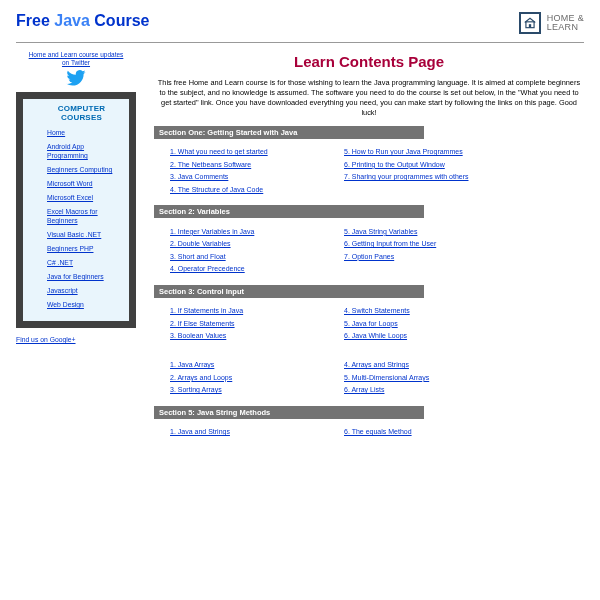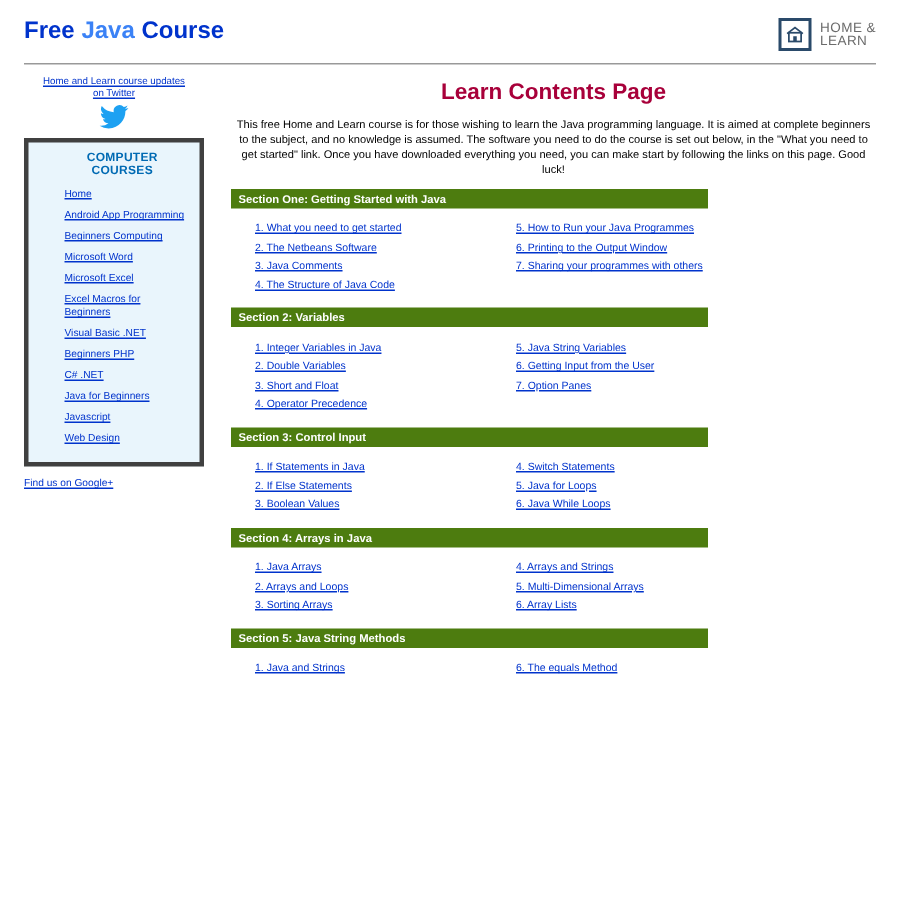--- a/index.html
+++ b/index.html
@@ -10,31 +10,31 @@
   .t-free { color: #0033cc; } .t-java { color: #3b82f6; } .t-course { color: #0033cc; margin-top: 43px; }
   .logo-box { display: flex; align-items: center; gap: 6px; justify-content: flex-end; }
   .logo-icon { width: 22px; height: 22px; border: 2px solid #2a4a6a; position: relative; display: flex; align-items: center; justify-content: center; }
   .logo-icon svg { width: 14px; height: 14px; }
   .logo-text { font-size: 9px; line-height: 1.05; color: #6b6b6b; font-weight: 300; letter-spacing: 0.3px; }
   hr.divider { border: none; border-top: 1px solid #999; margin: 0 0 8px 0; }
   .body { display: flex; gap: 18px; }
   .left { width: 120px; flex: 0 0 120px; }
   .twitter-link { color: #0033cc; text-decoration: underline; font-size: 6.5px; display: block; text-align: center; line-height: 1.25; margin-bottom: 3px; }
   .twitter-icon { display: flex; justify-content: center; margin-bottom: 6px; }
-  .courses-box { background: #e9f5fc; border: 3px solid #404040; padding: 5px 7px 7px 18px; }
+  .courses-box { background: #e9f5fc; border: 7px solid #404040; padding: 5px 7px 7px 18px; }
   .courses-title { color: #006ab3; font-weight: bold; font-size: 8px; text-align: center; margin-bottom: 6px; letter-spacing: 0.2px; }
   .courses-list { list-style: none; }
   .courses-list li { margin: 5px 0 5px 6px; }
   .courses-list a, .g-link { color: #0033cc; text-decoration: underline; font-size: 6.8px; }
   .g-link { display: block; margin-top: 8px; }
   .main { flex: 1; }
   .page-title { color: #a8003a; font-size: 15px; font-weight: bold; text-align: center; margin: 2px 0 8px 0; }
   .intro { font-size: 7.4px; line-height: 1.35; margin-bottom: 8px; text-align: center; }
   .section { margin-bottom: 8px; }
-  .sec-bar { background: #4d7c0f; color: #fff; font-weight: bold; font-size: 7.5px; padding: 2px 5px; width: 318px; }
+  .sec-bar { background: #737373; color: #fff; font-weight: bold; font-size: 7.5px; padding: 2px 5px; width: 270px; }
   .sec-cols { display: flex; gap: 24px; padding: 5px 0 0 16px; }
   .col { list-style: none; min-width: 150px; }
   .col li { margin: 3.5px 0; }
   .col a { color: #0033cc; text-decoration: underline; font-size: 7px; }
 </style>
 </head>
 <body>
 
 <div class="page">
 
@@ -137,21 +137,20 @@
                 <li><a href="#">3. Boolean Values</a></li>
               </ul>
               <ul class="col">
                 <li><a href="#">4. Switch Statements</a></li>
                 <li><a href="#">5. Java for Loops</a></li>
                 <li><a href="#">6. Java While Loops</a></li>
               </ul>
             </div>
           </div>
           <div class="section">
-            <div class="sec-bar">Section 4: Arrays in Java</div>
             <div class="sec-cols">
               <ul class="col">
                 <li><a href="#">1. Java Arrays</a></li>
                 <li><a href="#">2. Arrays and Loops</a></li>
                 <li><a href="#">3. Sorting Arrays</a></li>
               </ul>
               <ul class="col">
                 <li><a href="#">4. Arrays and Strings</a></li>
                 <li><a href="#">5. Multi-Dimensional Arrays</a></li>
                 <li><a href="#">6. Array Lists</a></li>

